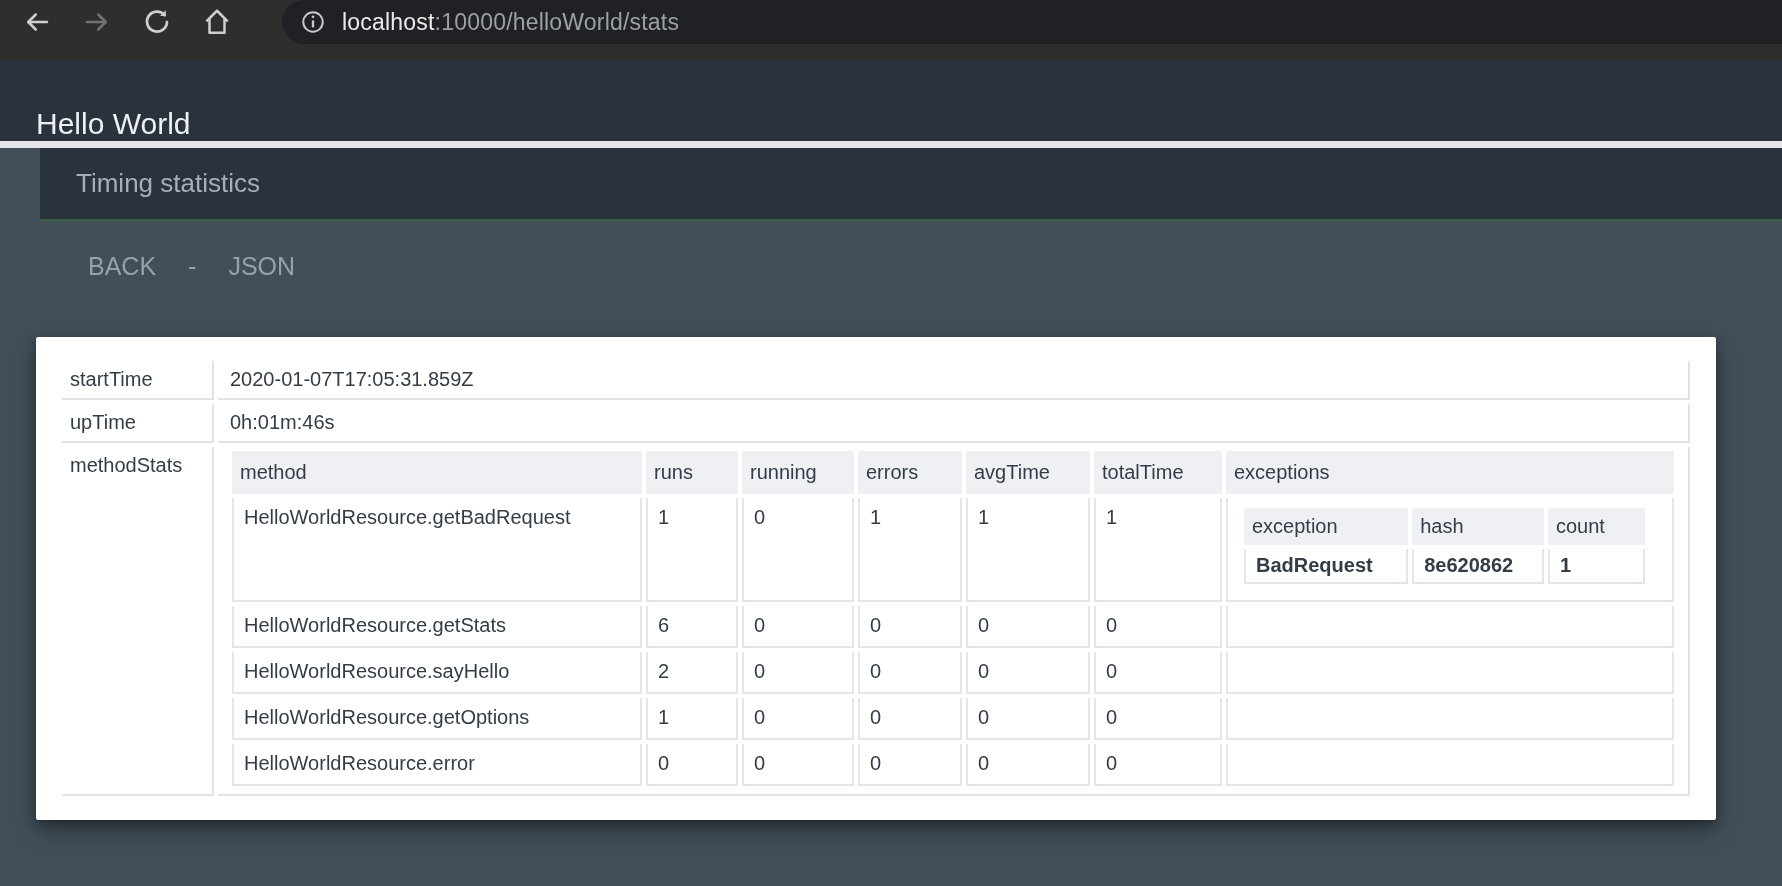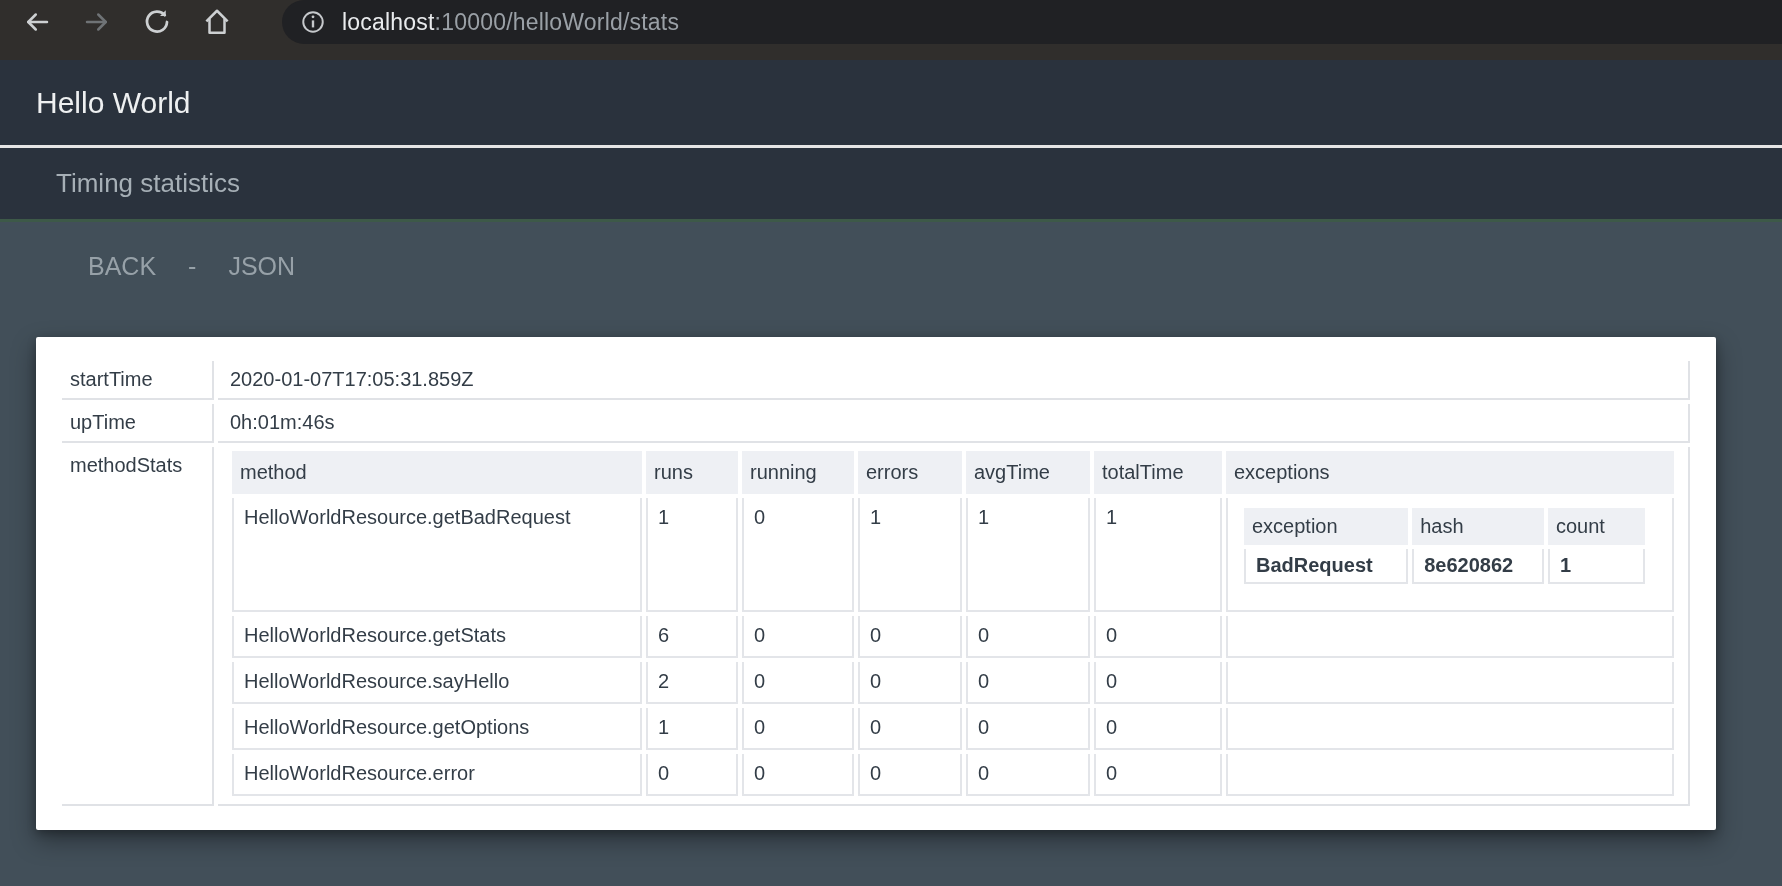--- a/index.html
+++ b/index.html
@@ -37,31 +37,32 @@
   }
   .info-badge { margin-right: 16px; display: flex; align-items: center; }
   .url-text { font-size: 23px; letter-spacing: 0.2px; white-space: nowrap; }
   .url-host { color: #e9ebed; font-weight: 500; }
   .url-rest { color: #9aa0a6; }
 
   
   .app-header {
     height: 88px;
     background: #2a323d;
-    border-bottom: 3px solid #e5e5e5;
-    display: flex; align-items: center;
+    border-bottom: 7px solid #e5e5e5;
+    display: flex; align-items: flex-end;
     padding-left: 36px;
   }
   .app-title { color: #eef0f1; font-size: 30px; font-weight: 400; }
   .sub-header {
     height: 74px;
     background: #2a323d;
     border-bottom: 3px solid #3d5948;
     display: flex; align-items: center;
-    padding-left: 56px;
+    padding-left: 36px;
+    margin-left: 40px;
   }
   .sub-title { color: #a6afb6; font-size: 26px; font-weight: 400; }
 
   
   .toolbar {
     padding: 30px 0 0 88px;
     display: flex;
     gap: 32px;
     align-items: center;
   }
@@ -109,21 +110,21 @@
     border-top: none;
     padding: 8px 10px;
     vertical-align: top;
   }
   .methods col.c-method    { width: 410px; }
   .methods col.c-runs      { width: 92px; }
   .methods col.c-running   { width: 112px; }
   .methods col.c-errors    { width: 104px; }
   .methods col.c-avg       { width: 124px; }
   .methods col.c-total     { width: 128px; }
-  .methods td.exc-cell     { padding: 4px 10px 16px 12px; }
+  .methods td.exc-cell     { padding: 4px 10px 6px 12px; }
   .methods tr.plain td     { height: 42px; }
 
   .exc { width: 97%; margin: 2px 0 6px 0; }
   .exc col.e-exception { width: 162px; }
   .exc col.e-hash      { width: 130px; }
   .exc col.e-count     { width: 96px; }
   .exc th { padding: 7px 8px; }
   .exc td { padding: 5px 10px; font-weight: bold; }
 </style>
 </head>

